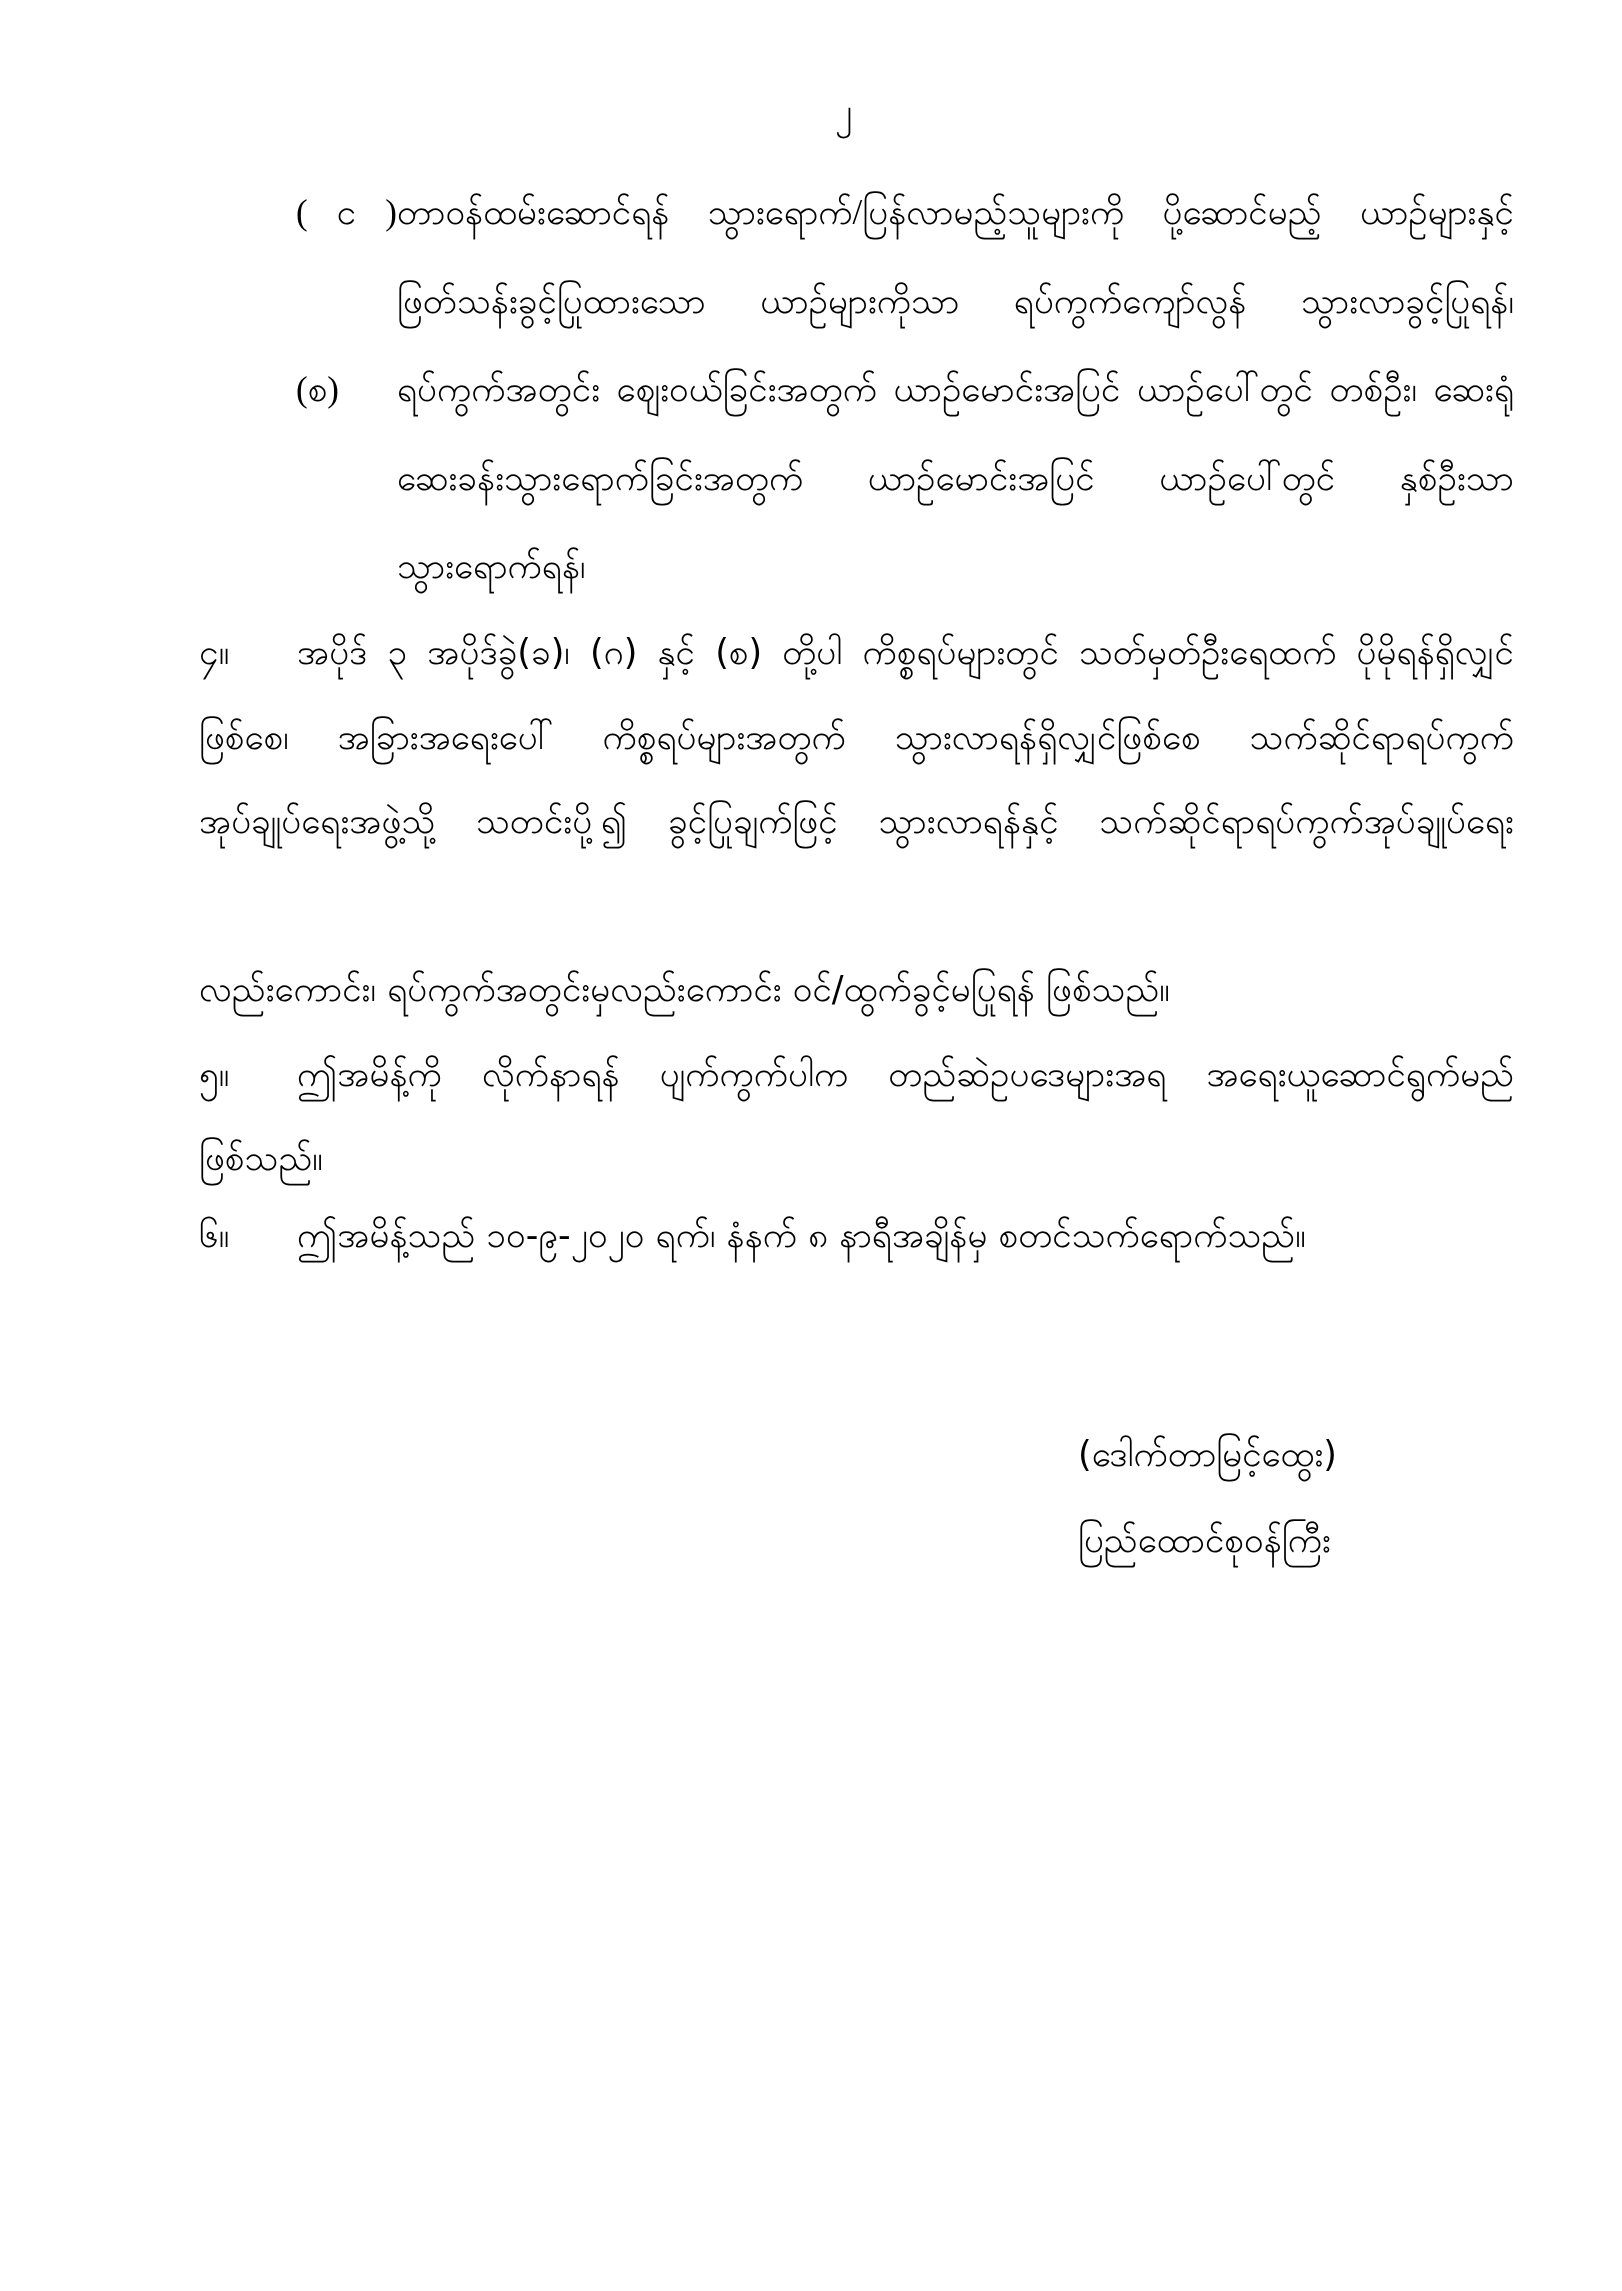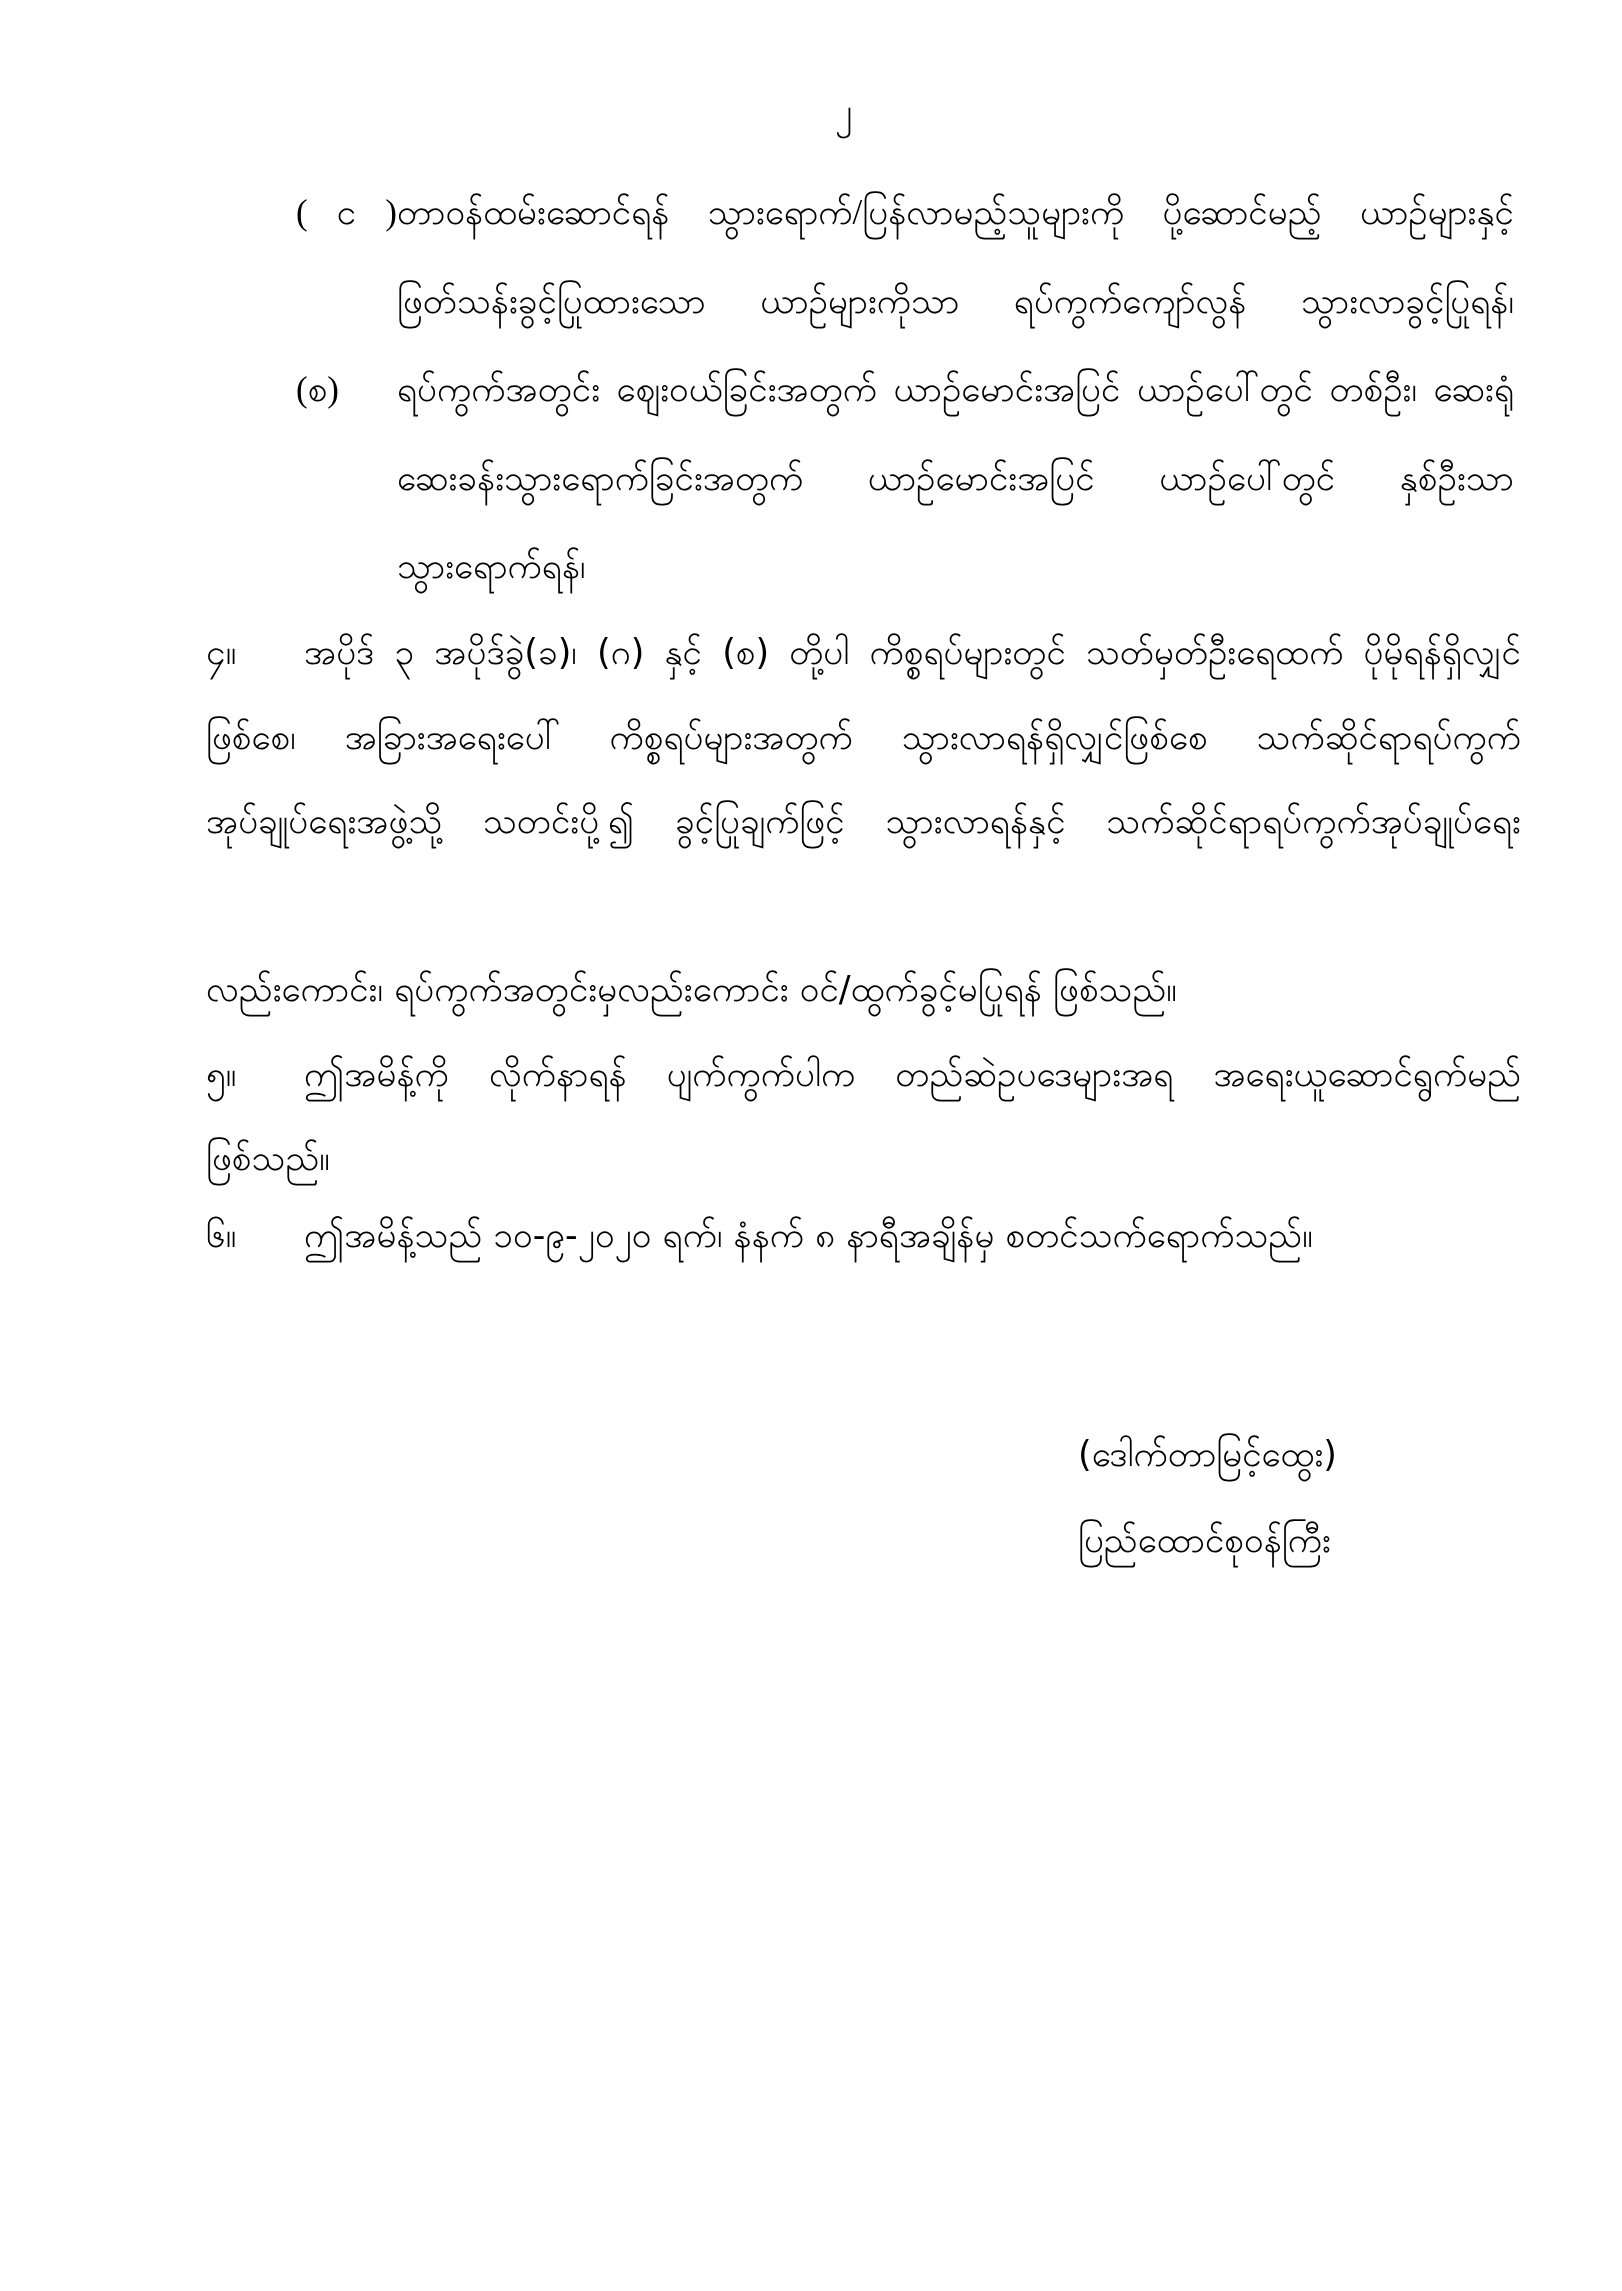--- a/index.html
+++ b/index.html
@@ -16,21 +16,21 @@
     position: absolute;
     font-size: 35px;
     line-height: 1.45;
     color: #000000;
   }
   
   .item-first { left: 296px; width: 1218px; font-family: Liberation Serif, serif; }
   
   .item-cont  { left: 397px; width: 1117px; }
   
-  .para       { left: 199px; width: 1315px; margin-left: 7px; }
+  .para       { left: 199px; width: 1315px; }
   .just { text-align: justify; text-align-last: justify; }
   .left { text-align: left;    text-align-last: left; }
   .ilabel { display: inline-block; width: 101px; }
   .pnum   { display: inline-block; width: 98px; }
   .pagenum { left: 835px; width: 59px; text-align: left; }
   .sig { left: 1078px; width: 431px; }
 </style>
 </head>
 <body>
 

